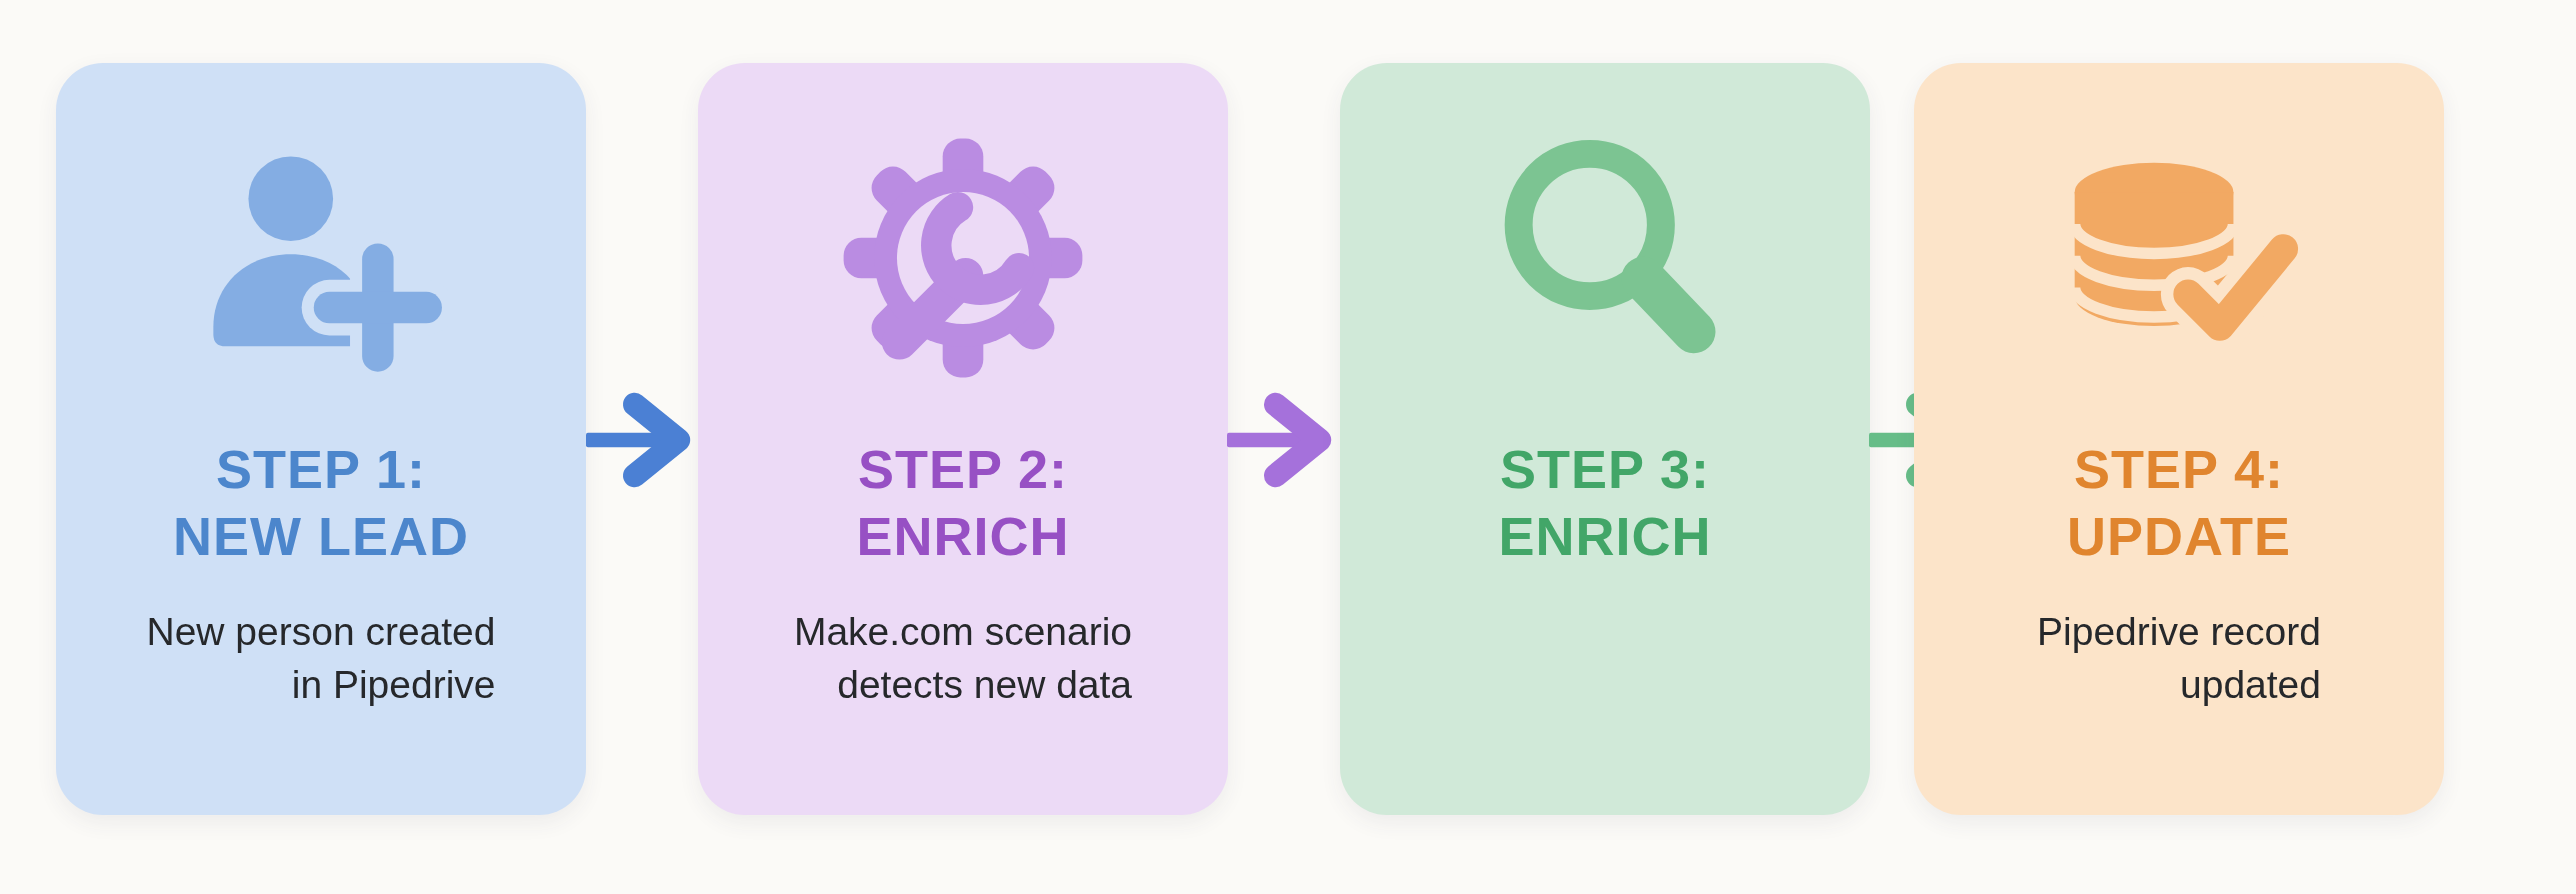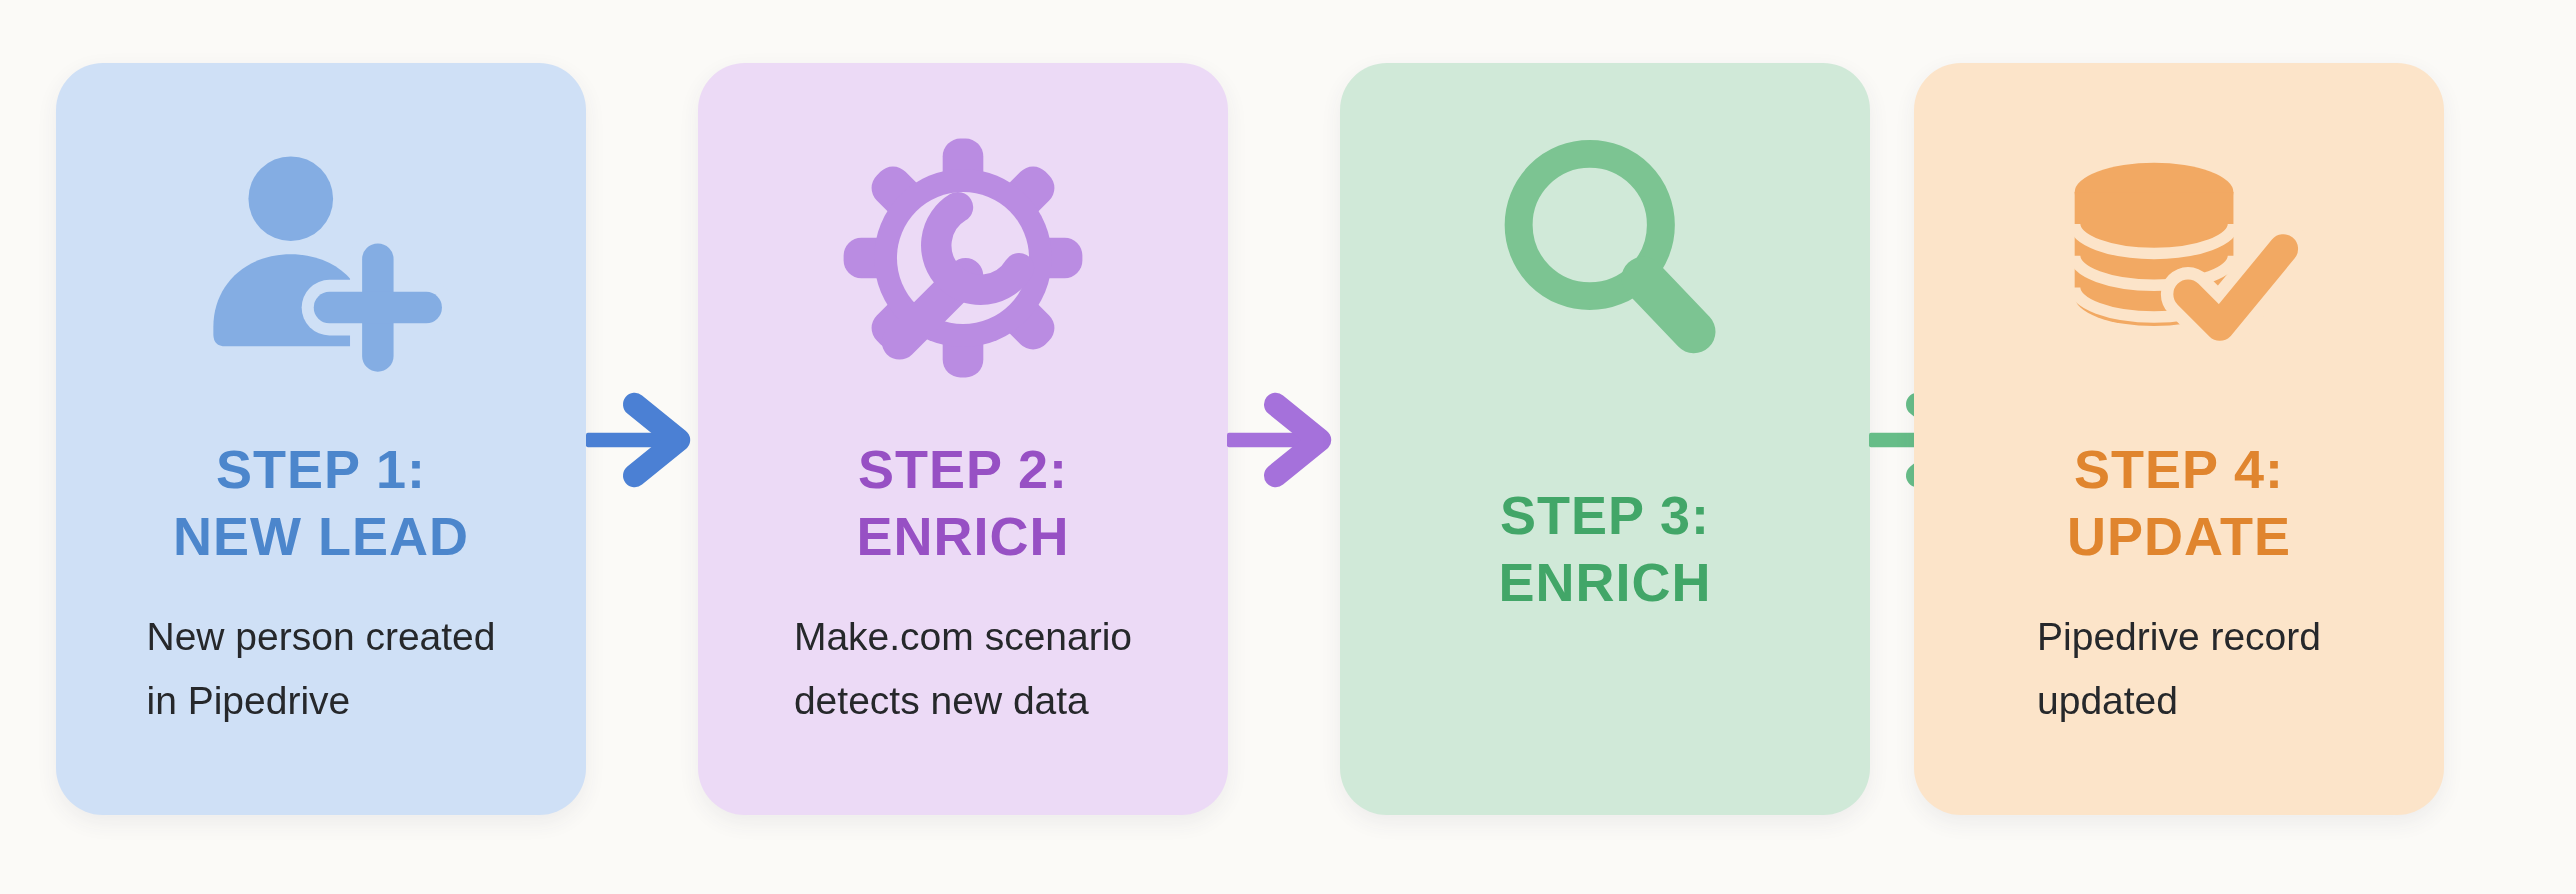--- a/index.html
+++ b/index.html
@@ -22,21 +22,21 @@
     height: 752px;
     border-radius: 47px;
     background: var(--card-bg, #eee);
     box-shadow: 0 7.8px 21.5px rgba(60,60,80,0.07);
     display: flex;
     flex-direction: column;
     align-items: center;
   }
   .card-1 { left: 56px; }
   .card-2 { left: 698px; }
-  .card-3 { left: 1340px; gap: 46px; }
+  .card-3 { left: 1340px; }
   .card-4 { left: 1914px; }
 
   .icon-wrap {
     margin-top: 68px;
     width: 254px;
     height: 254px;
     color: var(--icon-color, #999);
     display: flex;
     align-items: center;
     justify-content: center;
@@ -50,22 +50,22 @@
     letter-spacing: 1px;
     line-height: 67px;
     text-align: center;
     white-space: pre-line;
     color: var(--accent, #333);
   }
   .card-desc {
     margin: 35px 0 0 0;
     font-size: 39px;
     font-weight: 400;
-    line-height: 64px;
-    text-align: left;
+    line-height: 53px;
+    text-align: right;
     white-space: pre-line;
     color: #26282b;
   }
 
   .arrow {
     position: absolute;
     top: 381px;
     width: 112px;
     height: 118px;
   }

